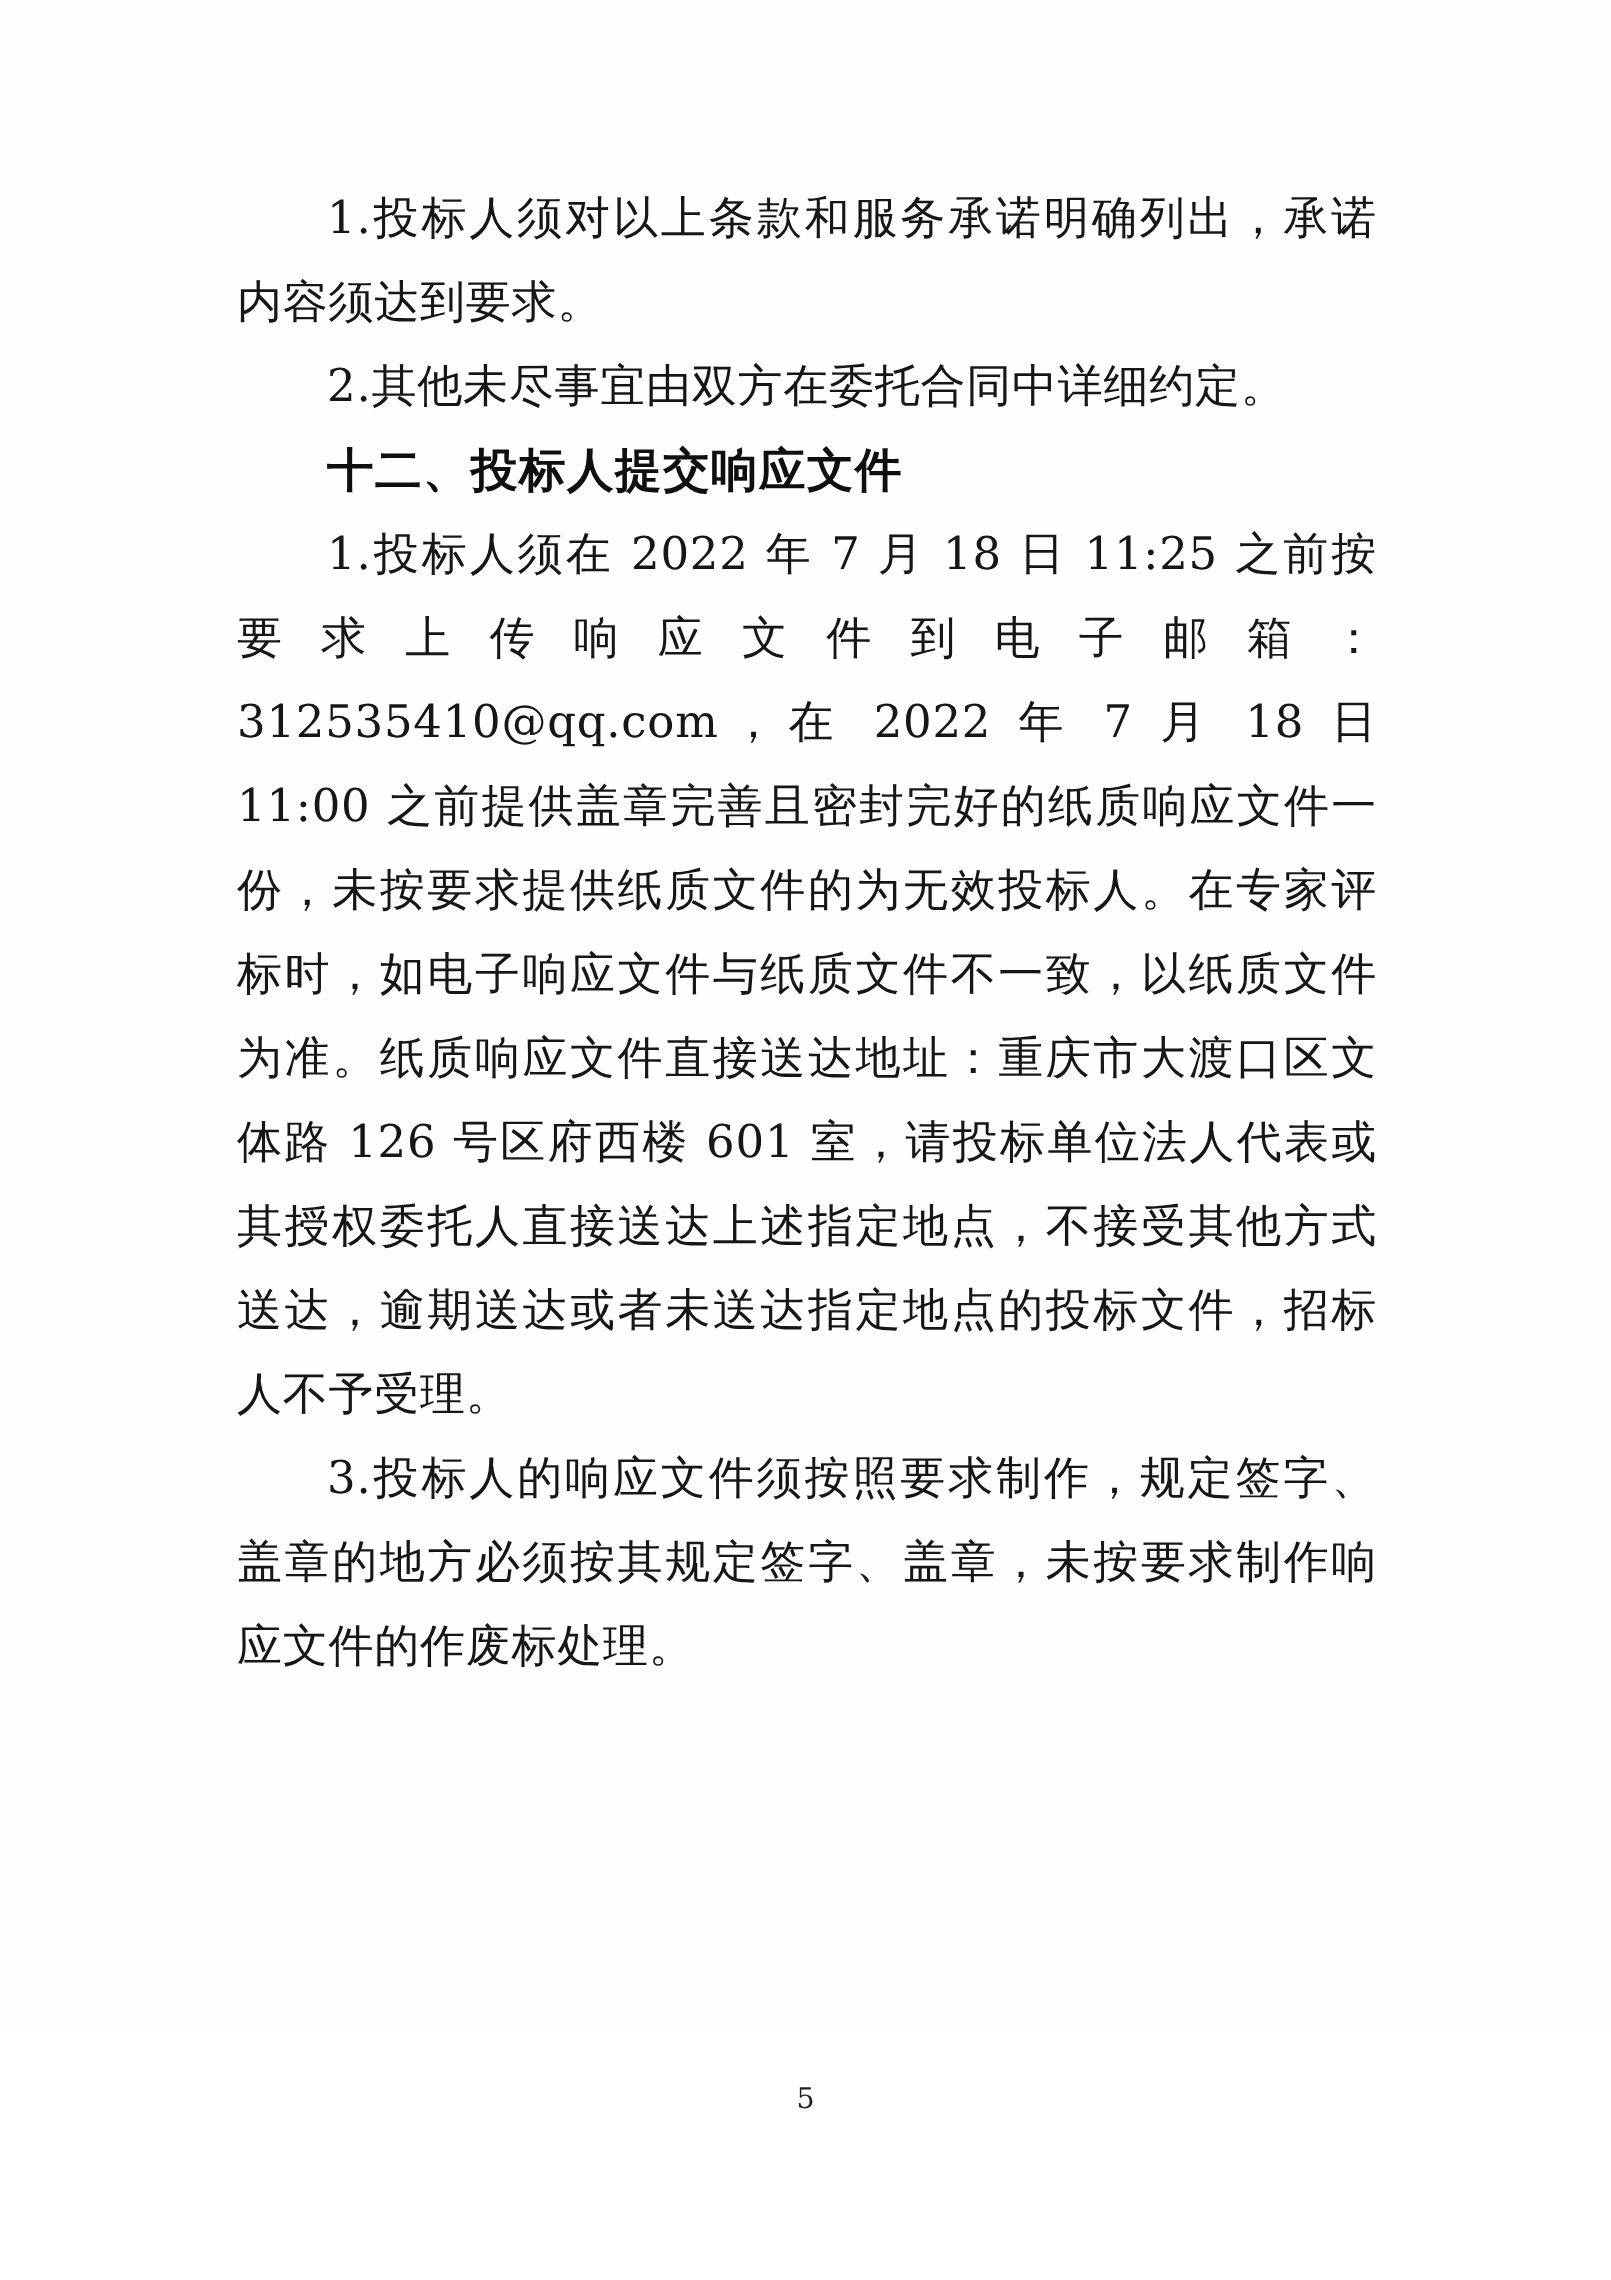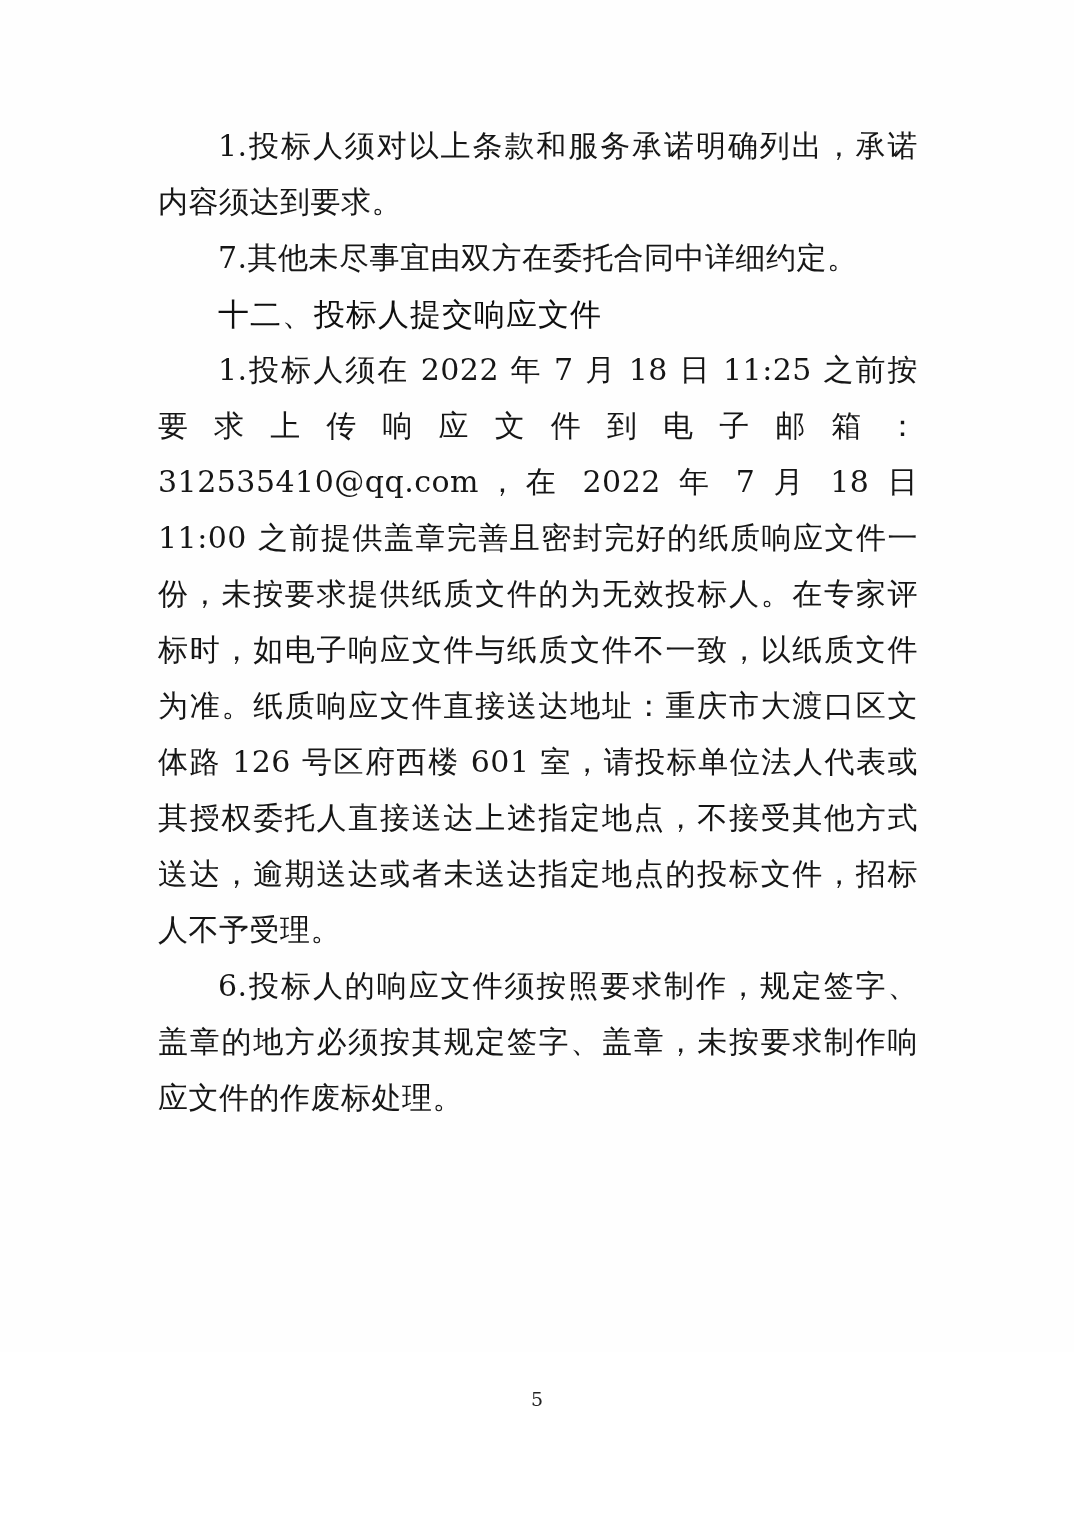--- a/index.html
+++ b/index.html
@@ -37,21 +37,21 @@
     margin: 0 0 0 0;
     letter-spacing: 0.5px;
     color: #161616;
   }
   .indent {
     text-indent: 60px;
   }
   .heading {
     font-size: 31px;
     line-height: 56px;
-    font-weight: normal;
+    font-weight: bold;
     text-indent: 60px;
     margin: 0;
     letter-spacing: 1px;
     color: #0f0f0f;
   }
   .page-number {
     position: absolute;
     left: 0;
     top: 1388px;
     width: 1074px;
@@ -63,25 +63,25 @@
 </style>
 </head>
 <body>
 
 <div class="page">
 
   <div class="content">
 
     <p class="para indent">1.投标人须对以上条款和服务承诺明确列出，承诺内容须达到要求。</p>
 
-    <p class="para indent">7.其他未尽事宜由双方在委托合同中详细约定。</p>
+    <p class="para indent">2.其他未尽事宜由双方在委托合同中详细约定。</p>
 
     <p class="heading">十二、投标人提交响应文件</p>
 
     <p class="para indent">1.投标人须在 2022 年 7 月 18 日 11:25 之前按要求上传响应文件到电子邮箱：312535410@qq.com，在 2022 年 7 月 18 日 11:00 之前提供盖章完善且密封完好的纸质响应文件一份，未按要求提供纸质文件的为无效投标人。在专家评标时，如电子响应文件与纸质文件不一致，以纸质文件为准。纸质响应文件直接送达地址：重庆市大渡口区文体路 126 号区府西楼 601 室，请投标单位法人代表或其授权委托人直接送达上述指定地点，不接受其他方式送达，逾期送达或者未送达指定地点的投标文件，招标人不予受理。</p>
 
-    <p class="para indent">6.投标人的响应文件须按照要求制作，规定签字、盖章的地方必须按其规定签字、盖章，未按要求制作响应文件的作废标处理。</p>
+    <p class="para indent">3.投标人的响应文件须按照要求制作，规定签字、盖章的地方必须按其规定签字、盖章，未按要求制作响应文件的作废标处理。</p>
 
   </div>
 
   <div class="page-number">5</div>
 
 </div>
 
 </body></html>

